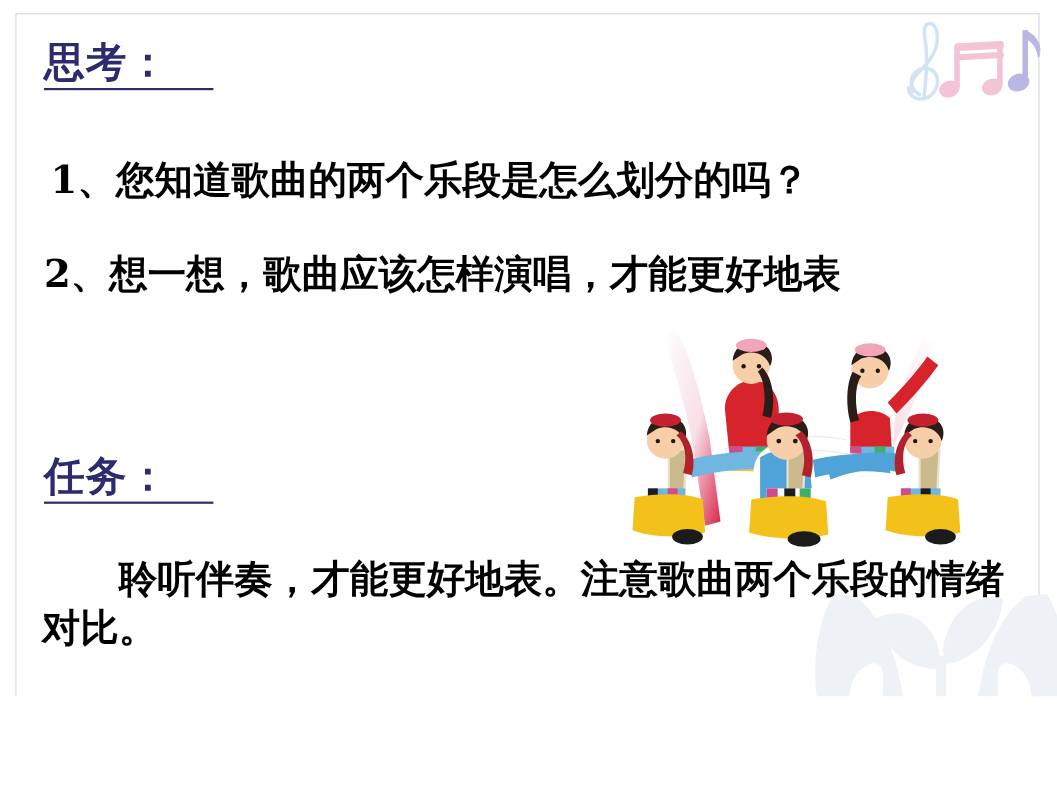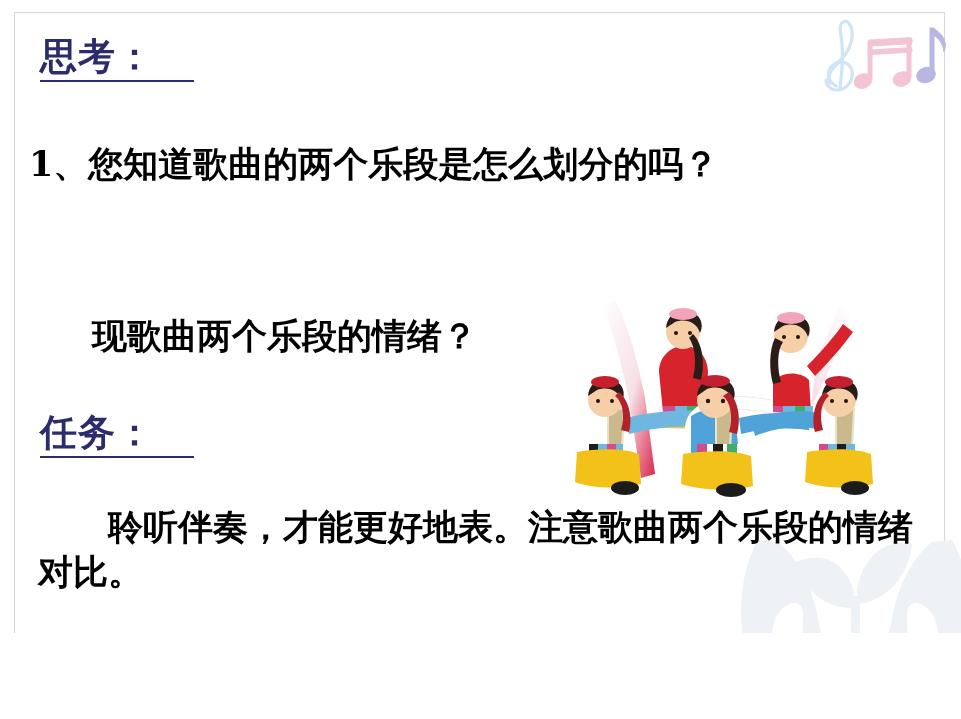--- a/index.html
+++ b/index.html
@@ -294,28 +294,28 @@
       <ellipse cx="276" cy="94" rx="14" ry="6" fill="#c42030"></ellipse>
       <circle cx="269" cy="113" r="2" fill="#20150f"></circle>
       <circle cx="283" cy="113" r="2" fill="#20150f"></circle>
     </g>
   </svg>
 
   <div class="heading" style="left:40px; top:38px;">
     <span class="ul">思考：</span>
   </div>
 
-  <div class="body-line" style="left:29px; top:146px;">
+  <div class="body-line" style="left:46px; top:146px;">
     <span>1、您知道歌曲的两个乐段是怎么划分的吗？</span>
   </div>
 
-
-  <div class="body-line" style="left:92px; top:318px;">
-    <span>现歌曲两个乐段的情绪？</span>
+  <div class="body-line" style="left:40px; top:232px;">
+    <span>2、想一想，歌曲应该怎样演唱，才能更好地表</span>
   </div>
+
 
   <div class="heading" style="left:40px; top:414px;text-align:center;">
     <span class="ul">任务：</span>
   </div>
 
   <div id="task-para">聆听伴奏，才能更好地表。注意歌曲两个乐段的情绪对比。</div>
 
   <div id="page-number">3/4</div>
 
 </div>

